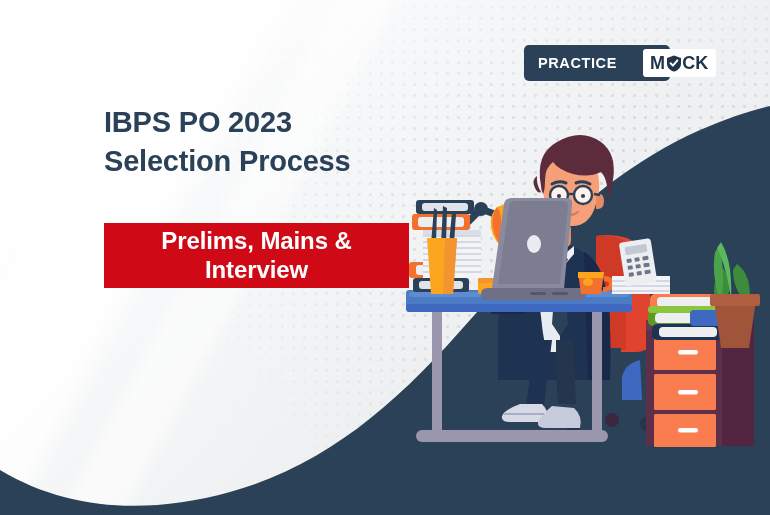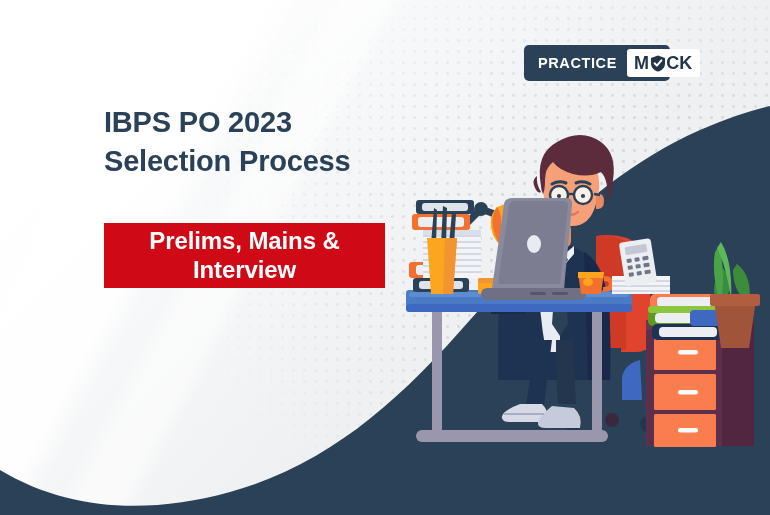--- a/index.html
+++ b/index.html
@@ -40,20 +40,21 @@
   .wave { position:absolute; inset:0; }
 
   
   .logo {
     position:absolute; left:524px; top:45px;
     width:146px; height:36px;
     background:#2b4157;
     border-radius:5px;
     display:flex; align-items:center;
     padding:0 6px 0 14px;
+    gap:16px;
   }
   .logo-practice {
     color:#ffffff;
     font-size:14.5px;
     font-weight:700;
     letter-spacing:.6px;
     line-height:1;
   }
   .logo-mockbox {
     margin-left:10px;
@@ -81,21 +82,21 @@
     font-size:29px;
     font-weight:800;
     line-height:1.33;
     letter-spacing:-.2px;
     white-space:pre-line;
     margin-top:11px;
   }
   
   .banner {
     position:absolute; left:104px; top:223px;
-    width:281px; height:65px;
+    width:305px; height:65px;
     background:#cf0a16;
     display:flex; align-items:center; justify-content:center;
   }
   .banner-text {
     color:#ffffff;
     font-size:24px;
     font-weight:800;
     line-height:1.18;
     text-align:center;
     white-space:pre-line;

